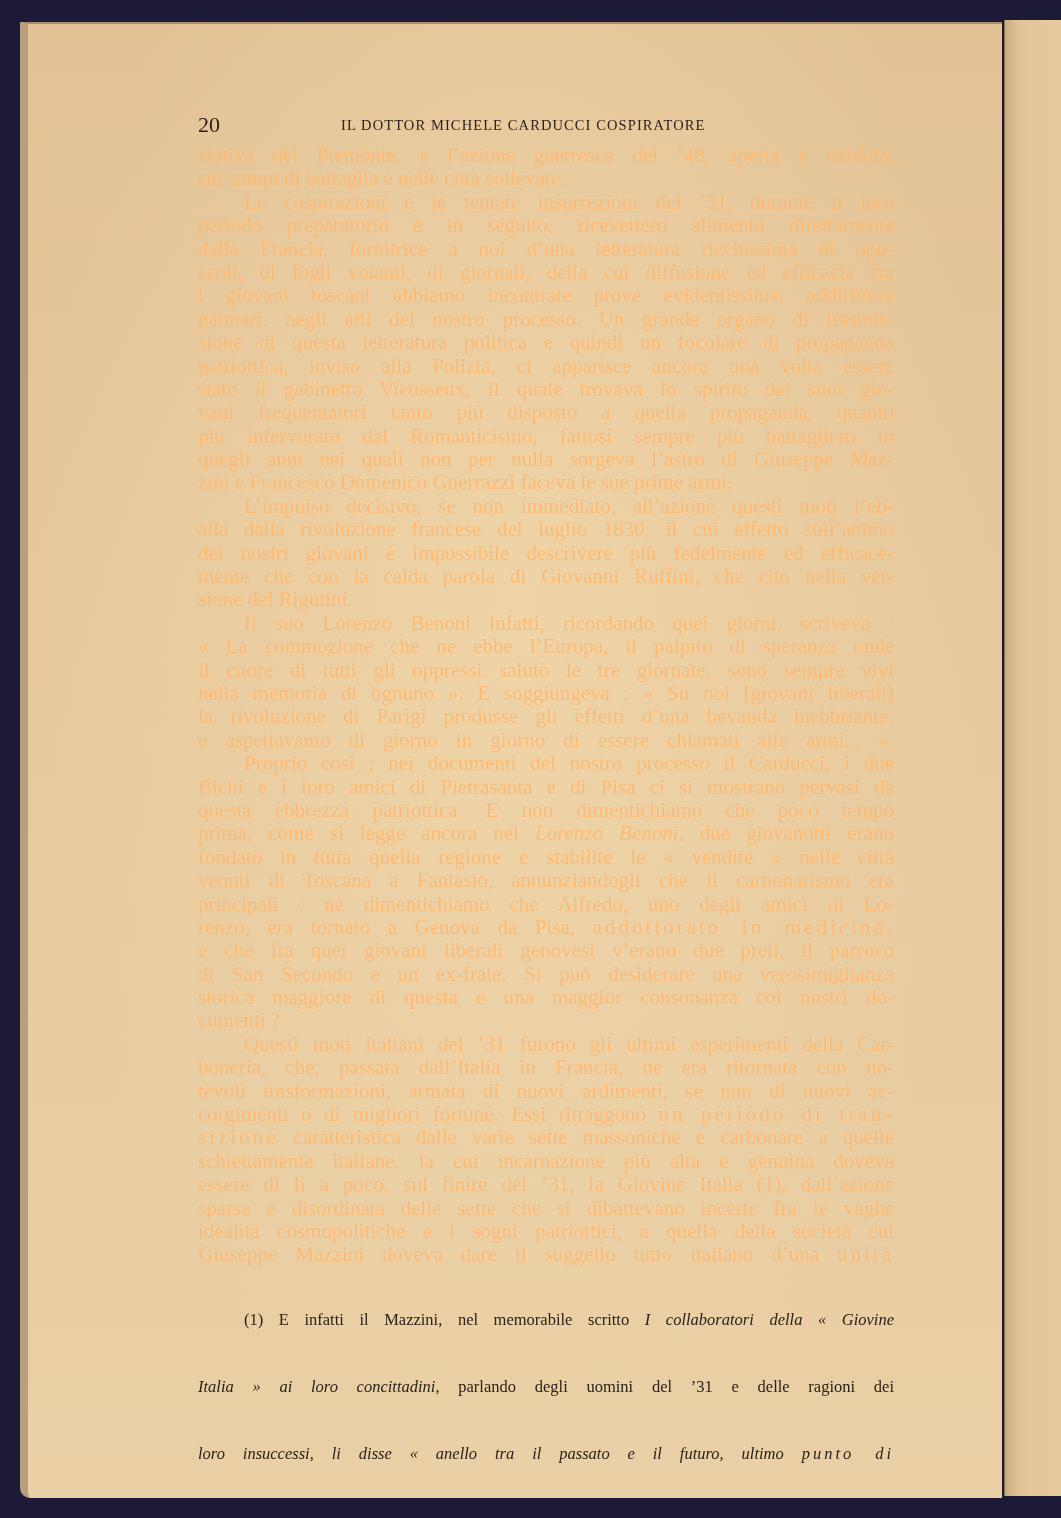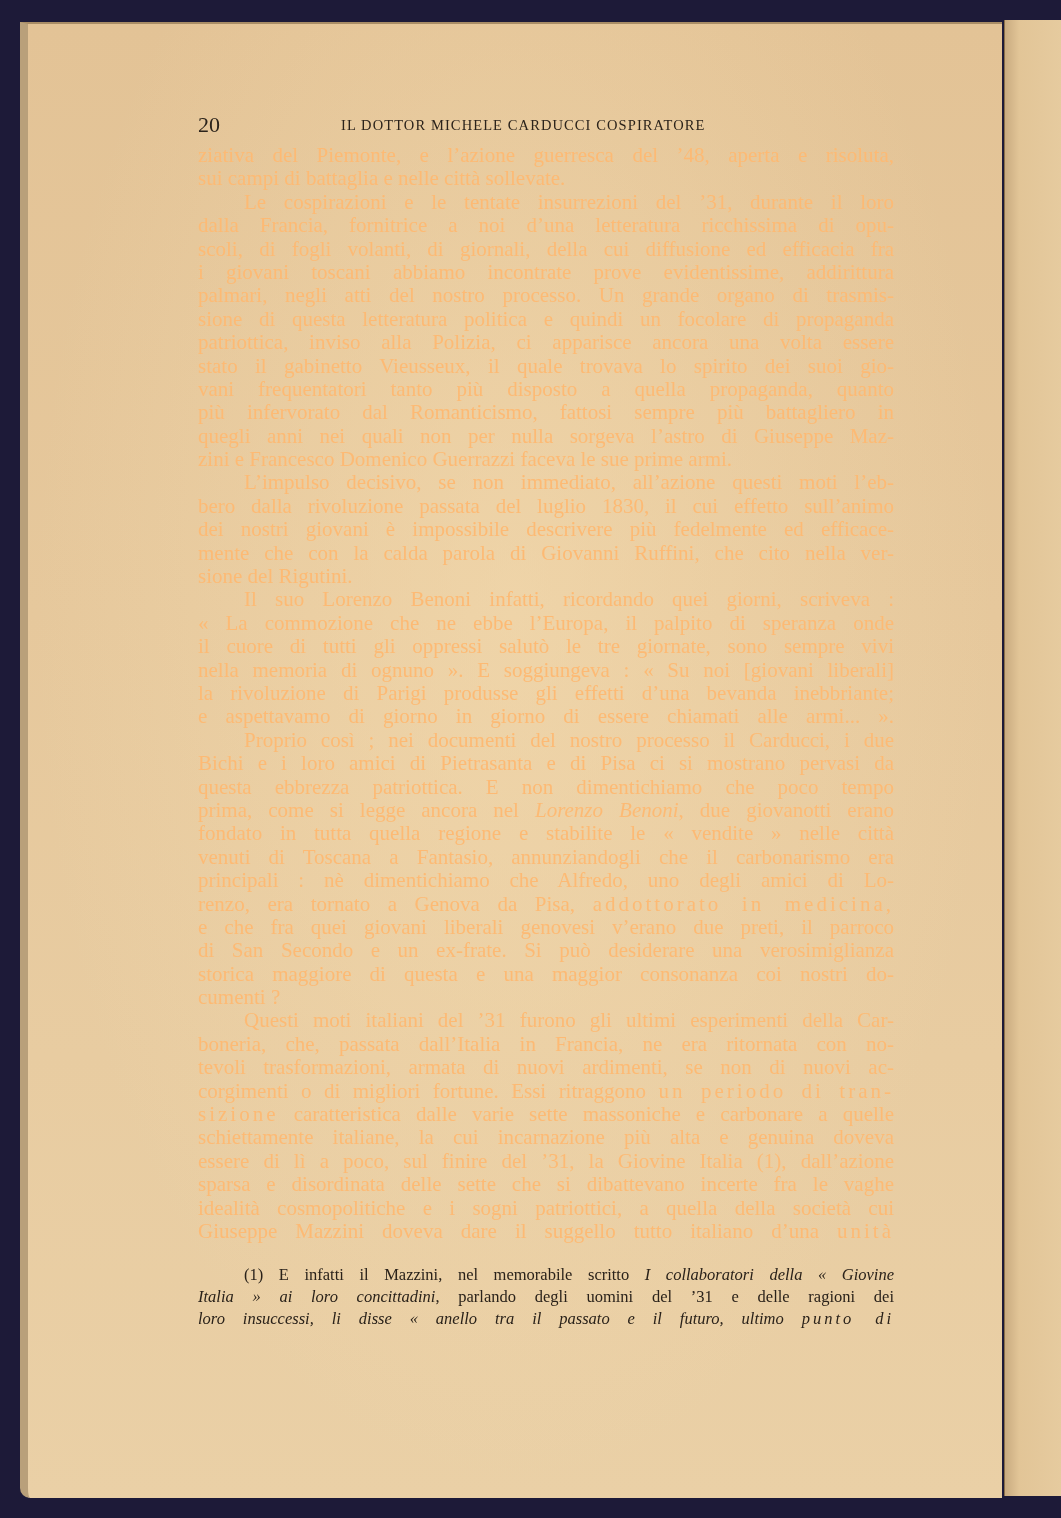--- a/index.html
+++ b/index.html
@@ -41,21 +41,21 @@
   .line {
     display:block; height:23.4px; white-space:nowrap; text-align:justify; text-align-last:justify;
     overflow:visible;
   }
   .line.last { text-align-last:left; }
   .line.indent { padding-left:46px; }
   .footnotes {
     position:absolute; left:198px; top:1264px; width:696px;
     font-family:"Liberation Serif", serif; font-size:16.5px; line-height:22.2px; color:#2a221a;
   }
-  .fn-line { display:block; white-space:nowrap; text-align:justify; text-align-last:justify; height:22.2px; }
+  .fn-line { display:block; white-space:nowrap; text-align:justify; text-align-last:justify; height:22.2px;margin-top:45px; }
   .fn-line.indent { padding-left:46px; }
   .fn-line.last { text-align-last:left; }
   .fn-line .it { font-style:italic; }
   .spaced { letter-spacing:3px; }
   em { font-style:italic; }
 </style>
 </head>
 <body>
 
 <div class="page"></div>
@@ -63,33 +63,34 @@
 
 <div class="running-head">
   <span class="page-number">20</span>
   <span class="running-title">IL DOTTOR MICHELE CARDUCCI COSPIRATORE</span>
 </div>
 
 <div class="body-text">
   <span class="line">ziativa del Piemonte, e l’azione guerresca del ’48, aperta e risoluta,</span>
   <span class="line last">sui campi di battaglia e nelle città sollevate.</span>
   <span class="line indent">Le cospirazioni e le tentate insurrezioni del ’31, durante il loro</span>
+  <span class="line">periodo preparatorio e in séguito, ricevettero alimento direttamente</span>
   <span class="line">dalla Francia, fornitrice a noi d’una letteratura ricchissima di opu-</span>
   <span class="line">scoli, di fogli volanti, di giornali, della cui diffusione ed efficacia fra</span>
   <span class="line">i giovani toscani abbiamo incontrate prove evidentissime, addirittura</span>
   <span class="line">palmari, negli atti del nostro processo. Un grande organo di trasmis-</span>
   <span class="line">sione di questa letteratura politica e quindi un focolare di propaganda</span>
   <span class="line">patriottica, inviso alla Polizia, ci apparisce ancora una volta essere</span>
   <span class="line">stato il gabinetto Vieusseux, il quale trovava lo spirito dei suoi gio-</span>
   <span class="line">vani frequentatori tanto più disposto a quella propaganda, quanto</span>
   <span class="line">più infervorato dal Romanticismo, fattosi sempre più battagliero in</span>
   <span class="line">quegli anni nei quali non per nulla sorgeva l’astro di Giuseppe Maz-</span>
   <span class="line last">zini e Francesco Domenico Guerrazzi faceva le sue prime armi.</span>
   <span class="line indent">L’impulso decisivo, se non immediato, all’azione questi moti l’eb-</span>
-  <span class="line">bero dalla rivoluzione passata del luglio 1830, il cui effetto sull’animo</span>
+  <span class="line">alla dalla rivoluzione francese del luglio 1830, il cui effetto sull’animo</span>
   <span class="line">dei nostri giovani è impossibile descrivere più fedelmente ed efficace-</span>
   <span class="line">mente che con la calda parola di Giovanni Ruffini, che cito nella ver-</span>
   <span class="line last">sione del Rigutini.</span>
   <span class="line indent">Il suo Lorenzo Benoni infatti, ricordando quei giorni, scriveva :</span>
   <span class="line">« La commozione che ne ebbe l’Europa, il palpito di speranza onde</span>
   <span class="line">il cuore di tutti gli oppressi salutò le tre giornate, sono sempre vivi</span>
   <span class="line">nella memoria di ognuno ». E soggiungeva : « Su noi [giovani liberali]</span>
   <span class="line">la rivoluzione di Parigi produsse gli effetti d’una bevanda inebbriante;</span>
   <span class="line">e aspettavamo di giorno in giorno di essere chiamati alle armi... ».</span>
   <span class="line indent">Proprio così ; nei documenti del nostro processo il Carducci, i due</span>

